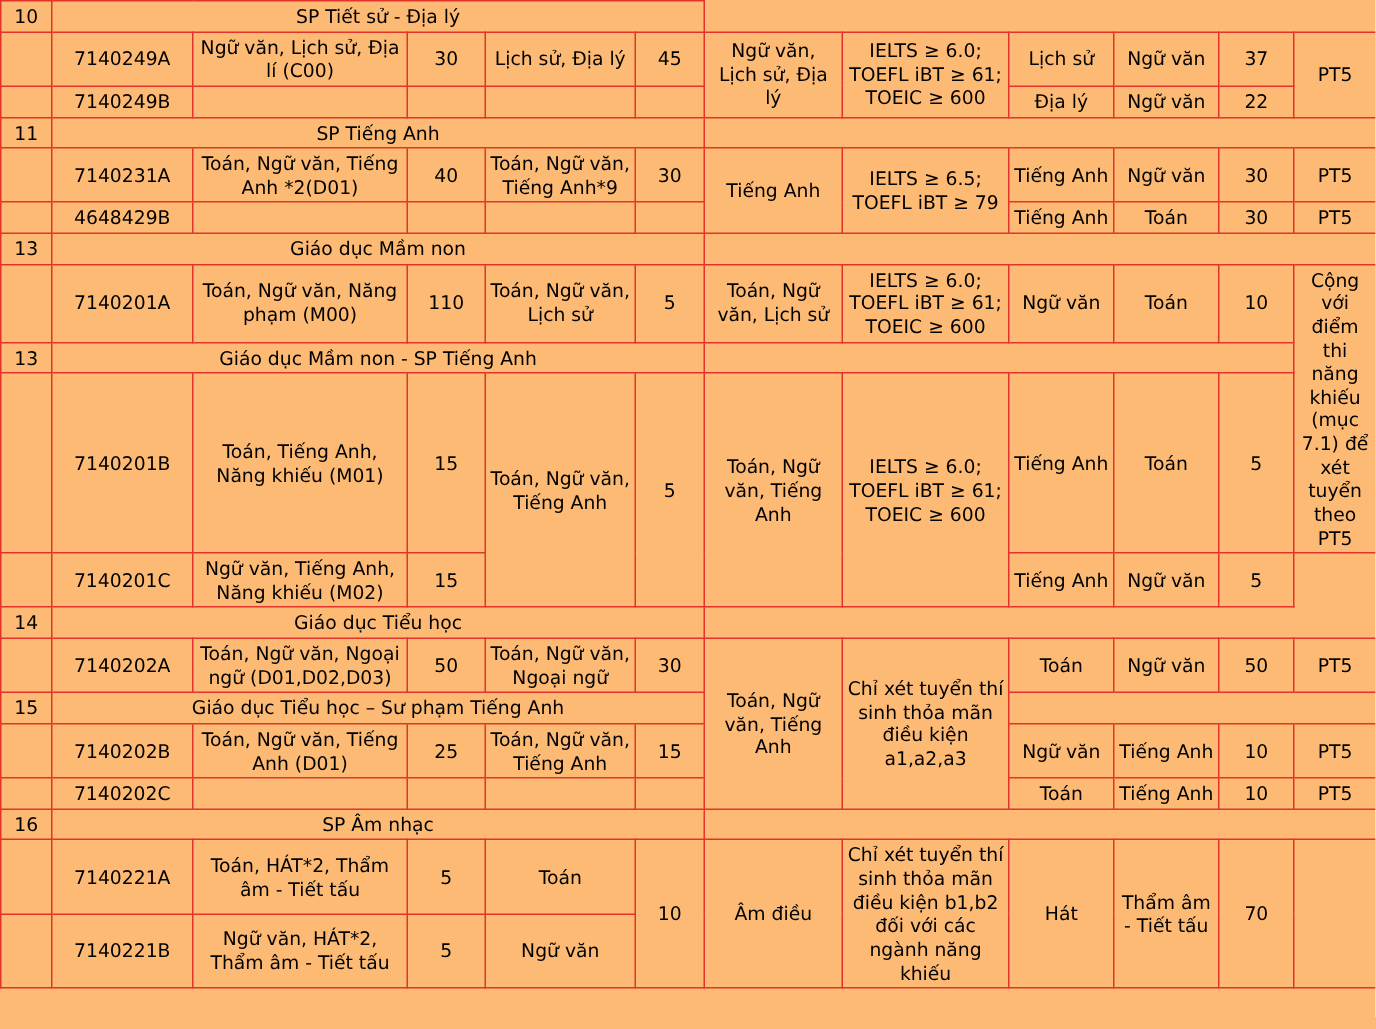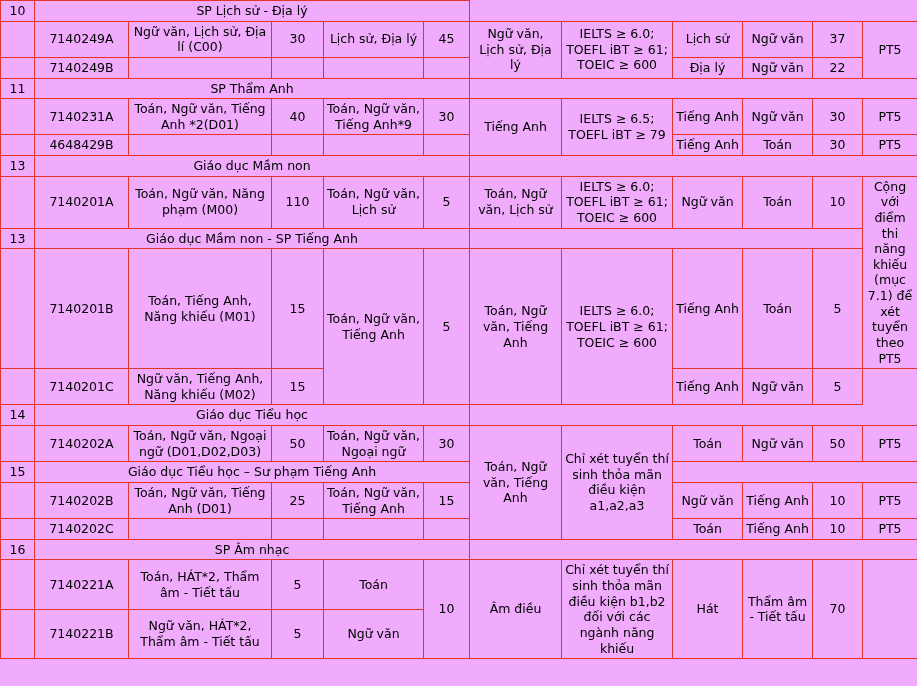--- a/index.html
+++ b/index.html
@@ -10,21 +10,21 @@
   body {
     font-family: "DejaVu Sans", sans-serif;
     font-size: 12.5px;
     color: #000000;
   }
   #sheet {
     width: 917px;
     height: 686px;
     position: relative;
     overflow: hidden;
-    background: #f0abfc;
+    background: #fdba74;
   }
   table.grid {
     border-collapse: collapse;
     width: 917px;
     table-layout: fixed;
   }
   table.grid td {
     border: 1px solid #e2342a;
     padding: 2px 3px;
     text-align: center;
@@ -62,21 +62,21 @@
       <col style="width:92px">
         <col style="width:111px">
         <col style="width:70px">
       <col style="width:70px">
         <col style="width:50px">
         <col style="width:55px">
     </colgroup>
     <tbody>
         <tr>
           <td class="idx red">10</td>
-          <td colspan="5" class="group red">SP Lịch sử - Địa lý</td>
+          <td colspan="5" class="group red">SP Tiết sử - Địa lý</td>
         </tr>
         <tr>
           <td></td>
           <td>7140249A</td>
           <td>Ngữ văn, Lịch sử, Địa lí (C00)</td>
           <td>30</td>
           <td>Lịch sử, Địa lý</td>
           <td>45</td>
           <td rowspan="2">Ngữ văn, Lịch sử, Địa lý</td>
           <td rowspan="2">IELTS ≥ 6.0; TOEFL iBT ≥ 61; TOEIC ≥ 600</td>
@@ -91,21 +91,21 @@
           <td></td>
           <td></td>
           <td></td>
           <td></td>
           <td>Địa lý</td>
           <td>Ngữ văn</td>
           <td>22</td>
         </tr>
         <tr>
           <td class="idx">11</td>
-          <td colspan="5" class="group">SP Thẩm Anh</td>
+          <td colspan="5" class="group">SP Tiếng Anh</td>
         </tr>
         <tr>
           <td></td>
           <td>7140231A</td>
           <td>Toán, Ngữ văn, Tiếng Anh *2(D01)</td>
           <td>40</td>
           <td>Toán, Ngữ văn, Tiếng Anh*9</td>
           <td>30</td>
           <td rowspan="2">Tiếng Anh</td>
           <td rowspan="2">IELTS ≥ 6.5; TOEFL iBT ≥ 79</td>

